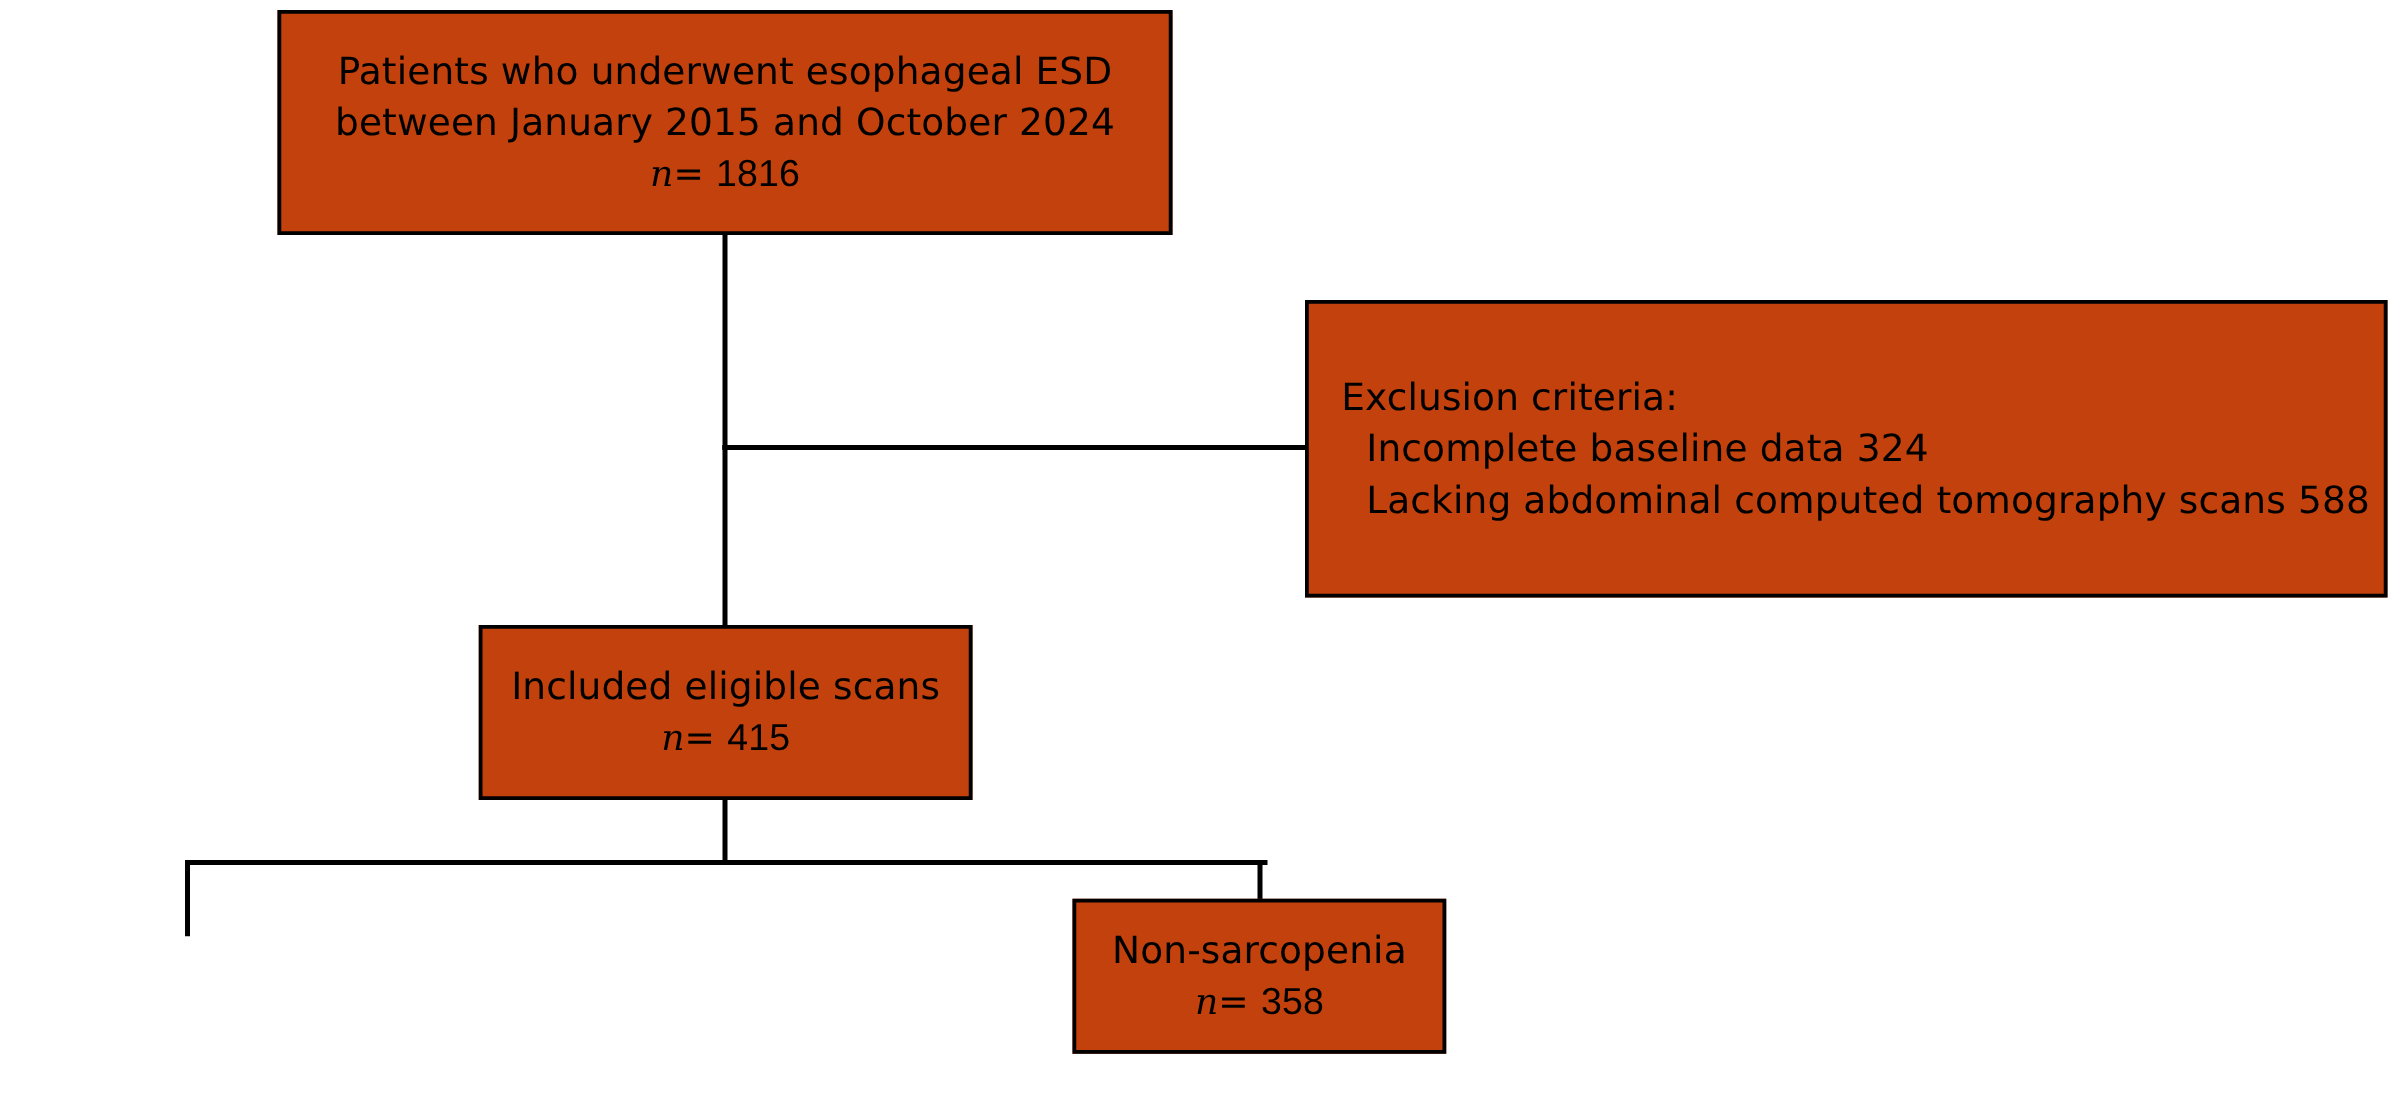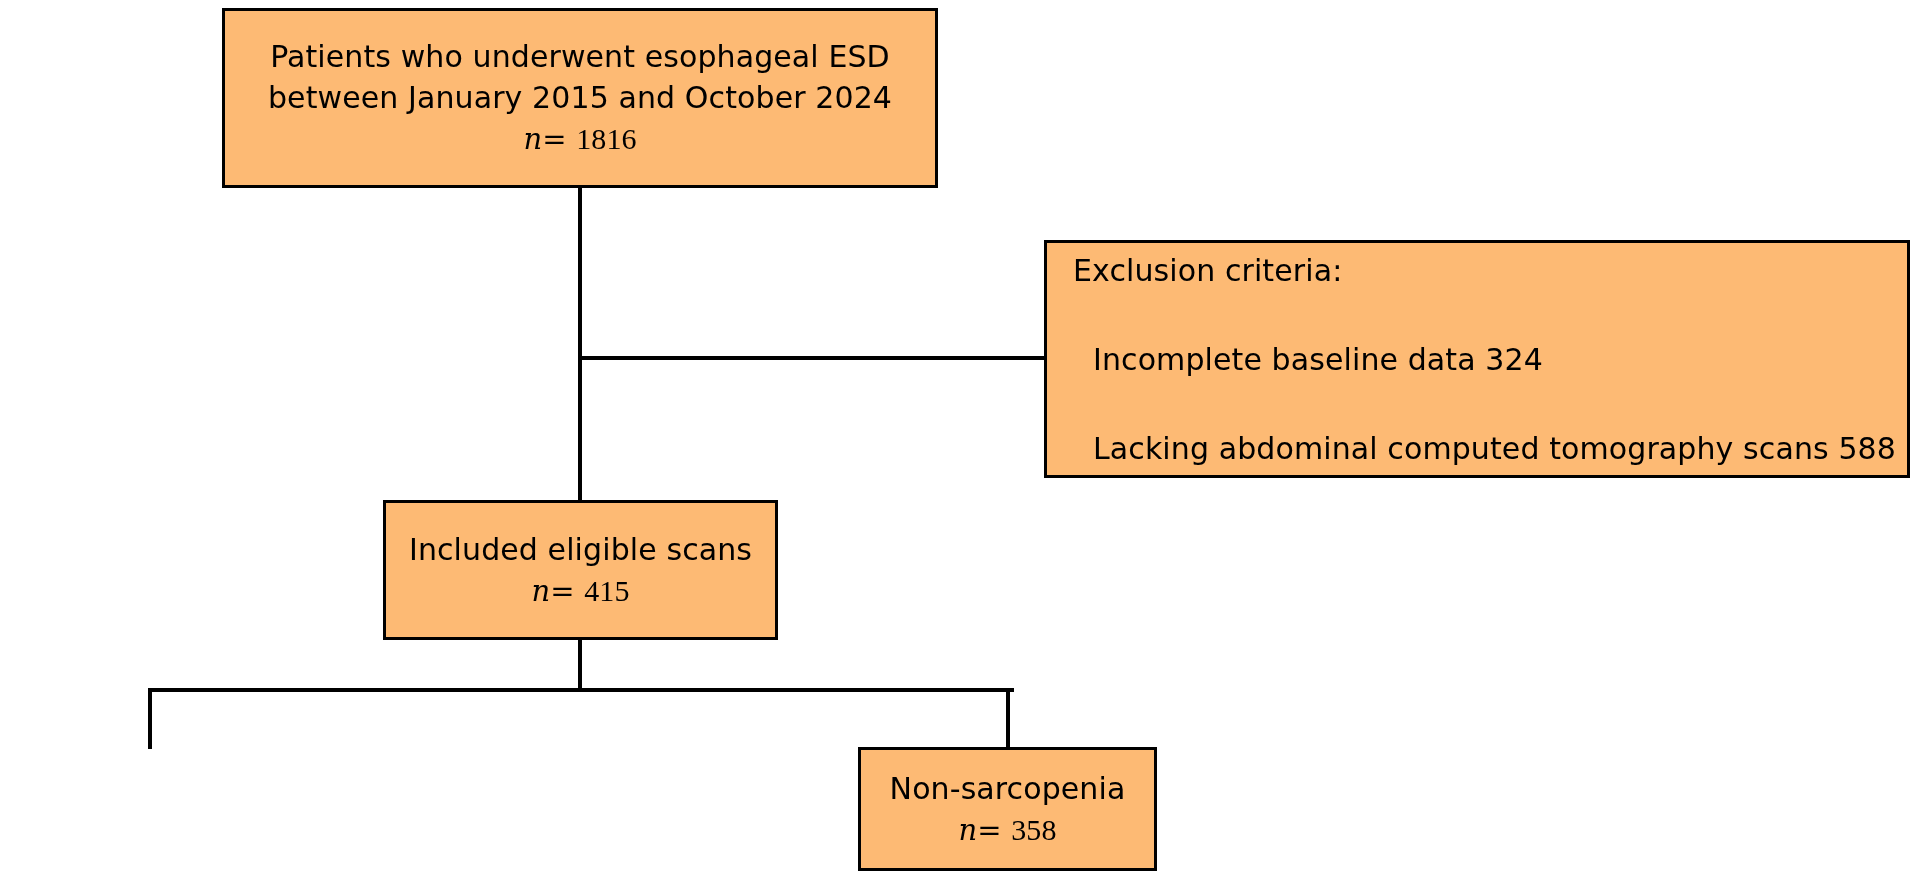--- a/index.html
+++ b/index.html
@@ -15,21 +15,21 @@
   #flow-canvas {
     position: relative;
     width: 1925px;
     height: 881px;
     background: #ffffff;
     overflow: hidden;
   }
   .node {
     position: absolute;
     box-sizing: border-box;
-    background: #fdba74;
+    background: #c2410c;
     border: 3px solid #000000;
     display: flex;
     flex-direction: column;
     justify-content: center;
     line-height: 1.30;
     font-size: 30px;
     letter-spacing: 0.1px;
   }
   .node.centered {
     align-items: center;
@@ -50,29 +50,29 @@
   .nvar {
     font-style: italic;
     font-family: "DejaVu Serif", serif;
     font-size: 29px;
   }
   .eq {
     font-family: "DejaVu Serif", serif;
     font-size: 29px;
   }
   .num {
-    font-family: Liberation Serif, serif;
+    font-family: Liberation Sans, sans-serif;
   }
 
   
   #node-enrolled   { left: 222px; top: 8px;   width: 716px; height: 180px; }
-  #node-exclusion  { left: 1044px; top: 240px; width: 866px; height: 238px; gap: 48px; }
+  #node-exclusion  { left: 1044px; top: 240px; width: 866px; height: 238px; }
   #node-eligible   { left: 383px; top: 500px; width: 395px; height: 140px; }
   #node-sarcopenia { left: 9px;   top: 747px; width: 282px; height: 124px; }
-  #node-nonsarco   { left: 858px; top: 747px; width: 299px; height: 124px; }
+  #node-nonsarco   { left: 858px; top: 719px; width: 299px; height: 124px; }
 
   
   .conn {
     position: absolute;
     background: #000000;
   }
   
   #conn-trunk-upper { left: 578px; top: 188px; width: 4px; height: 172px; }
   #conn-trunk-lower { left: 578px; top: 356px; width: 4px; height: 146px; }
   

